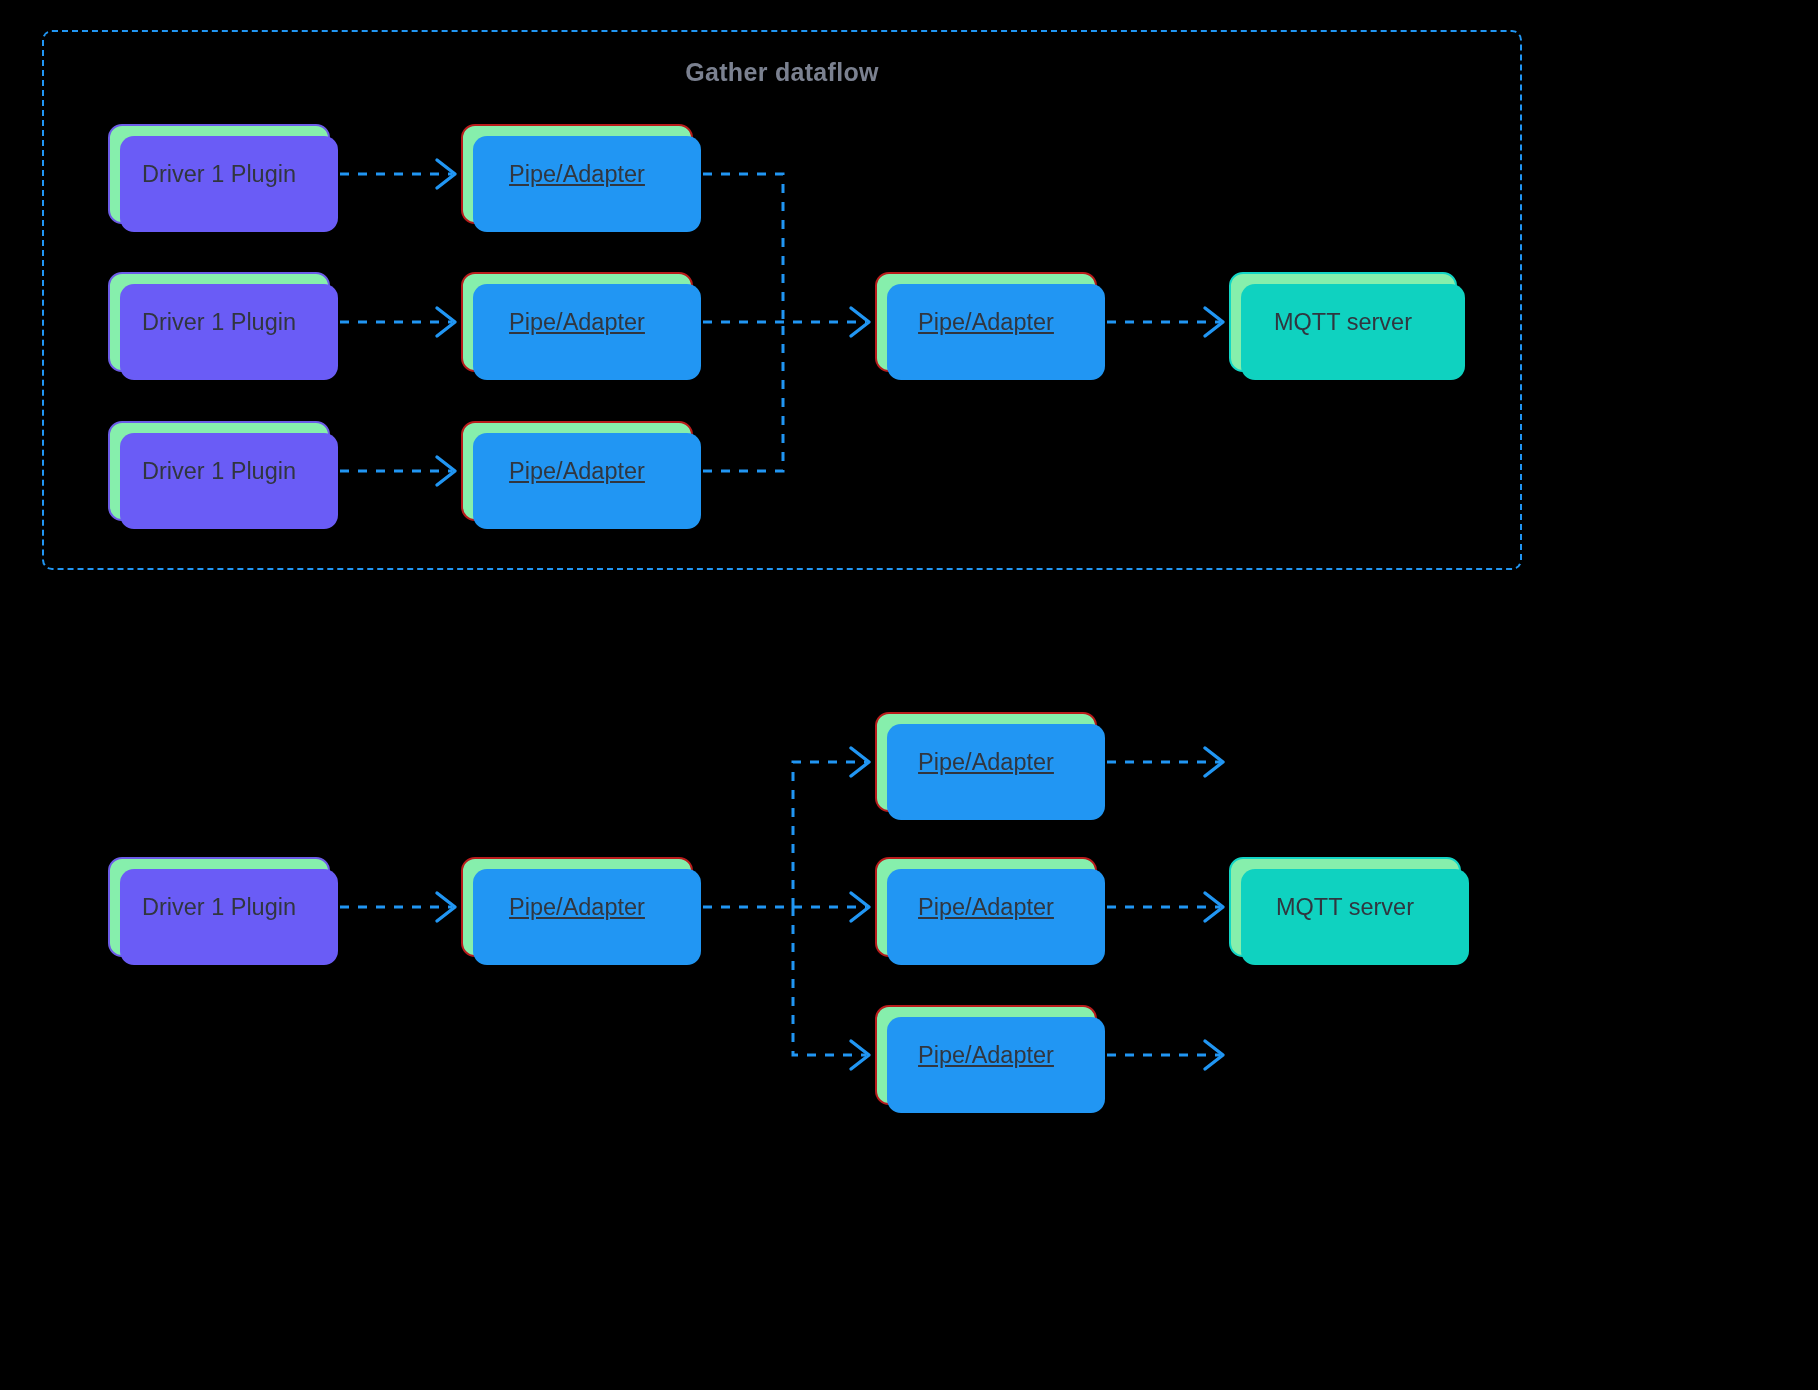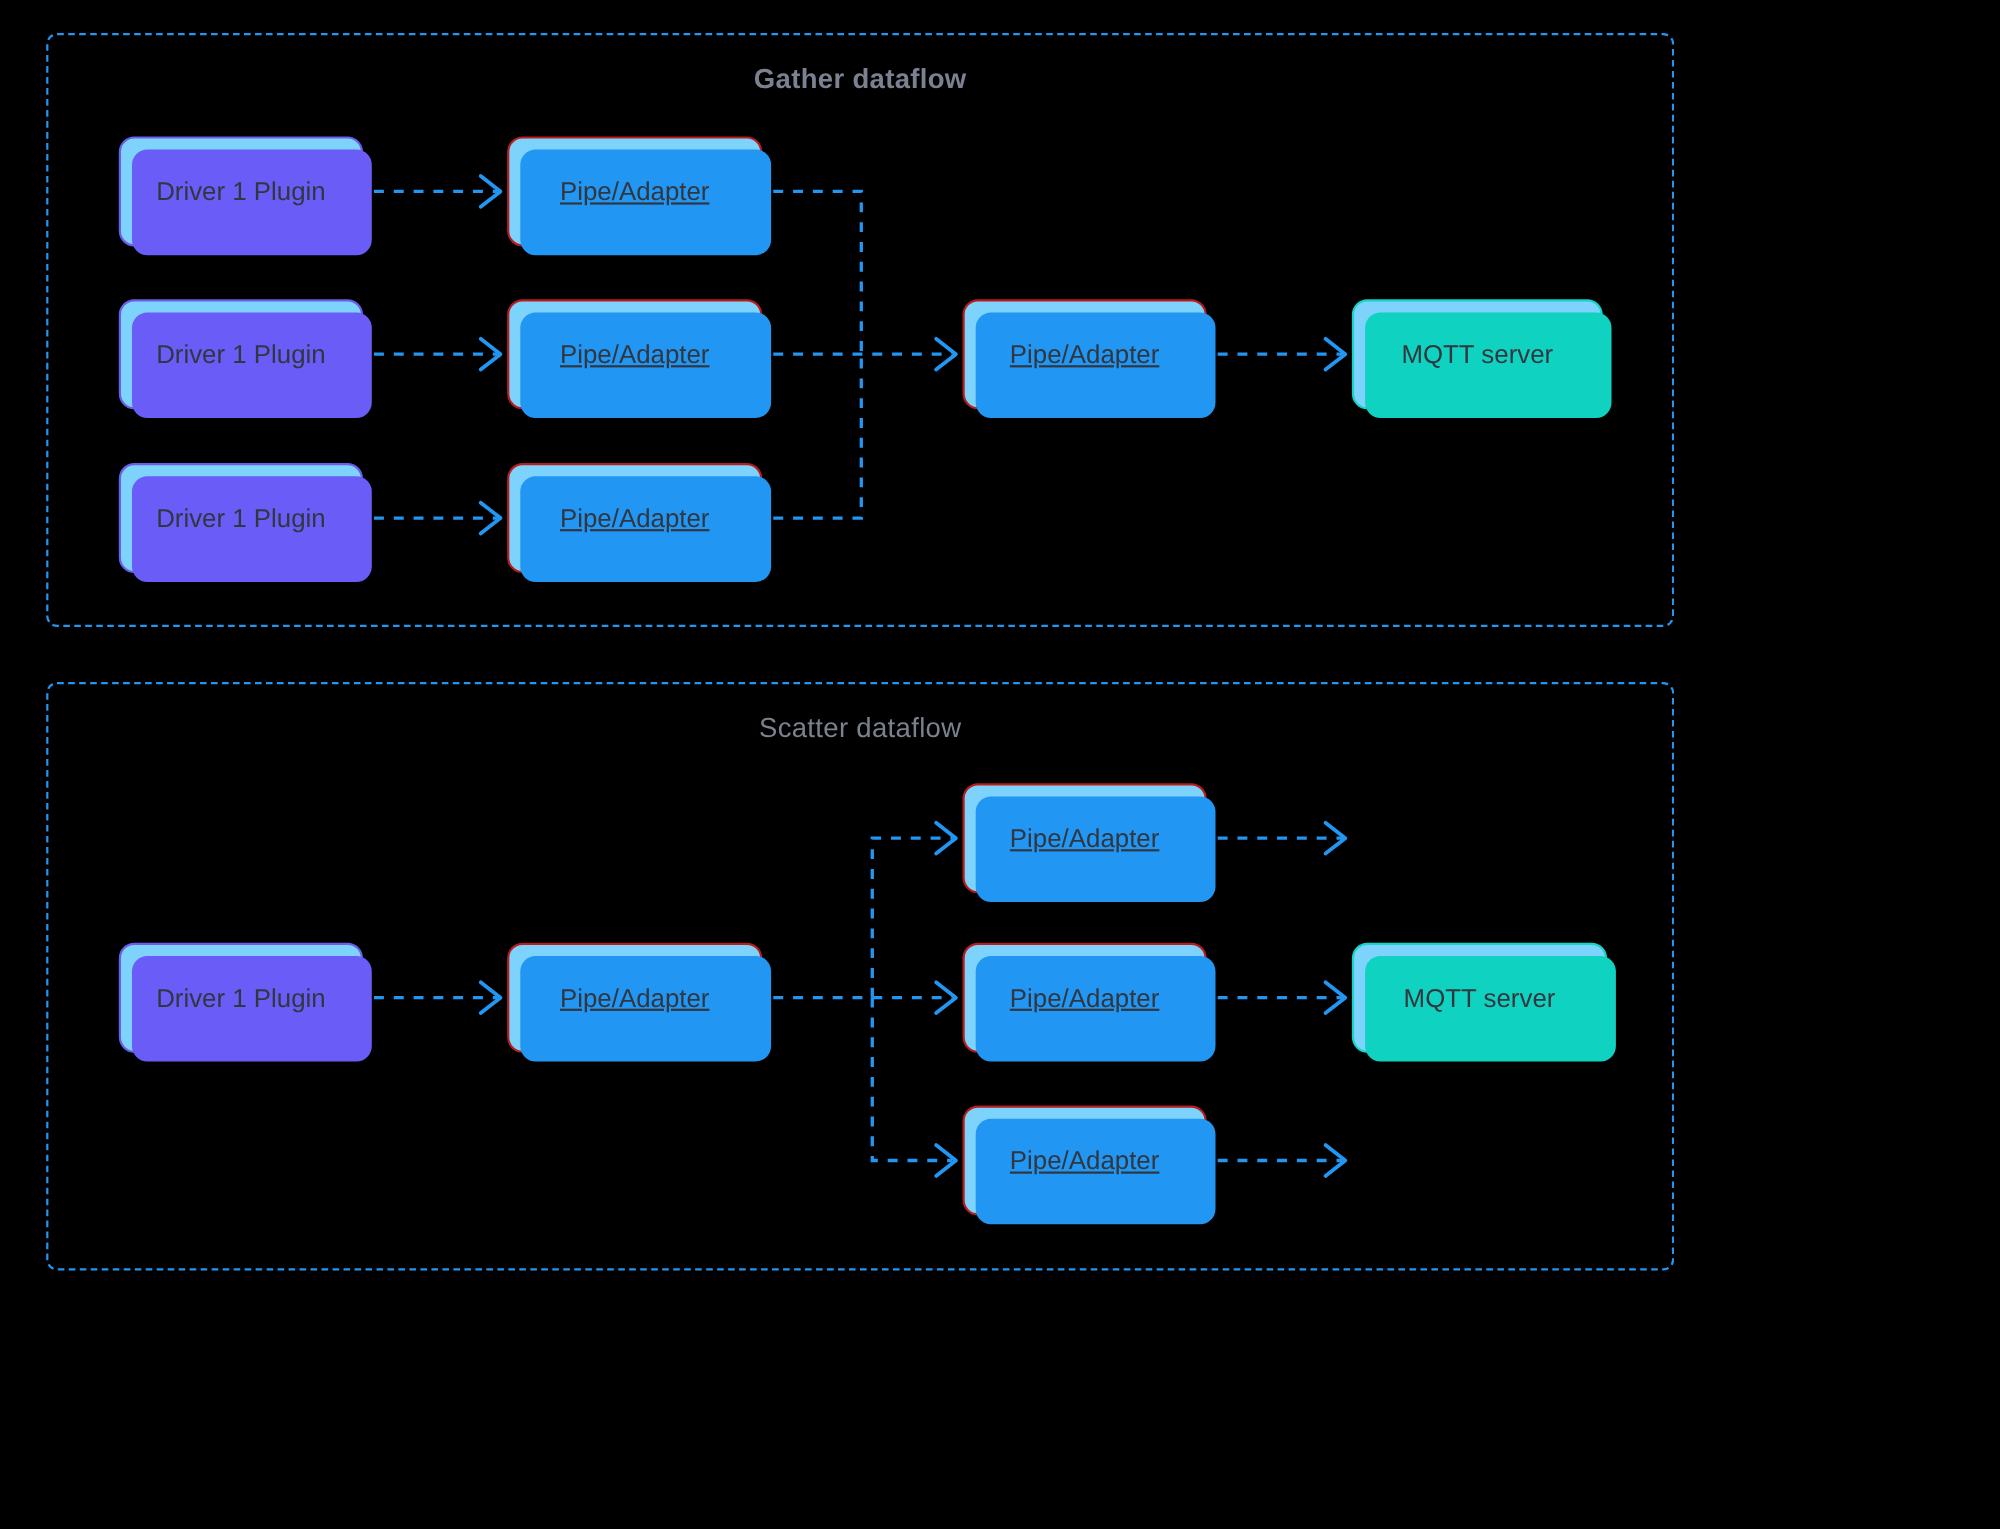--- a/index.html
+++ b/index.html
@@ -11,21 +11,21 @@
   
   .group{position:absolute;border:2.5px dashed #2196F3;border-radius:10px;
          box-sizing:border-box;}
   #group-gather{left:42px;top:30px;width:1480px;height:540px;font-weight:bold;}
   #group-scatter{left:42px;top:620px;width:1480px;height:535px;}
 
   .group-title{position:absolute;left:0;right:0;top:26px;text-align:center;
                color:#7b8190;font-size:25px;letter-spacing:.3px;}
 
   
-  .node{position:absolute;box-sizing:border-box;background:#7dd3fc;
+  .node{position:absolute;box-sizing:border-box;background:#86efac;
         border-radius:14px;display:flex;align-items:center;
         justify-content:center;color:#31363f;font-size:23.5px;
         white-space:nowrap;z-index:5;}
   .node .shadow{position:absolute;left:10px;top:10px;width:100%;height:100%;
                 border-radius:14px;z-index:-1;}
 
   .node.purple{border:2px solid #6C5CE7;}
   .node.purple .shadow{background:#6A5CF6;}
   .node.blue{border:2px solid #b91c1c;text-decoration:underline;}
   .node.blue .shadow{background:#2196F3;}
@@ -115,23 +115,20 @@
   </div>
   <div class="node blue" style="left:875px;top:272px;width:222px;height:100px">
     <span class="shadow"></span>
     <span class="node-label">Pipe/Adapter</span>
   </div>
   <div class="node teal" style="left:1229px;top:272px;width:228px;height:100px">
     <span class="shadow"></span>
     <span class="node-label">MQTT server</span>
   </div>
 
-  <div class="group" id="group-scatter">
-    <div class="group-title">Scatter dataflow</div>
-  </div>
 
   <div class="node purple" style="left:108px;top:857px;width:222px;height:100px">
     <span class="shadow"></span>
     <span class="node-label">Driver 1  Plugin</span>
   </div>
   <div class="node blue" style="left:461px;top:857px;width:232px;height:100px">
     <span class="shadow"></span>
     <span class="node-label">Pipe/Adapter</span>
   </div>
   <div class="node blue" style="left:875px;top:712px;width:222px;height:100px">

